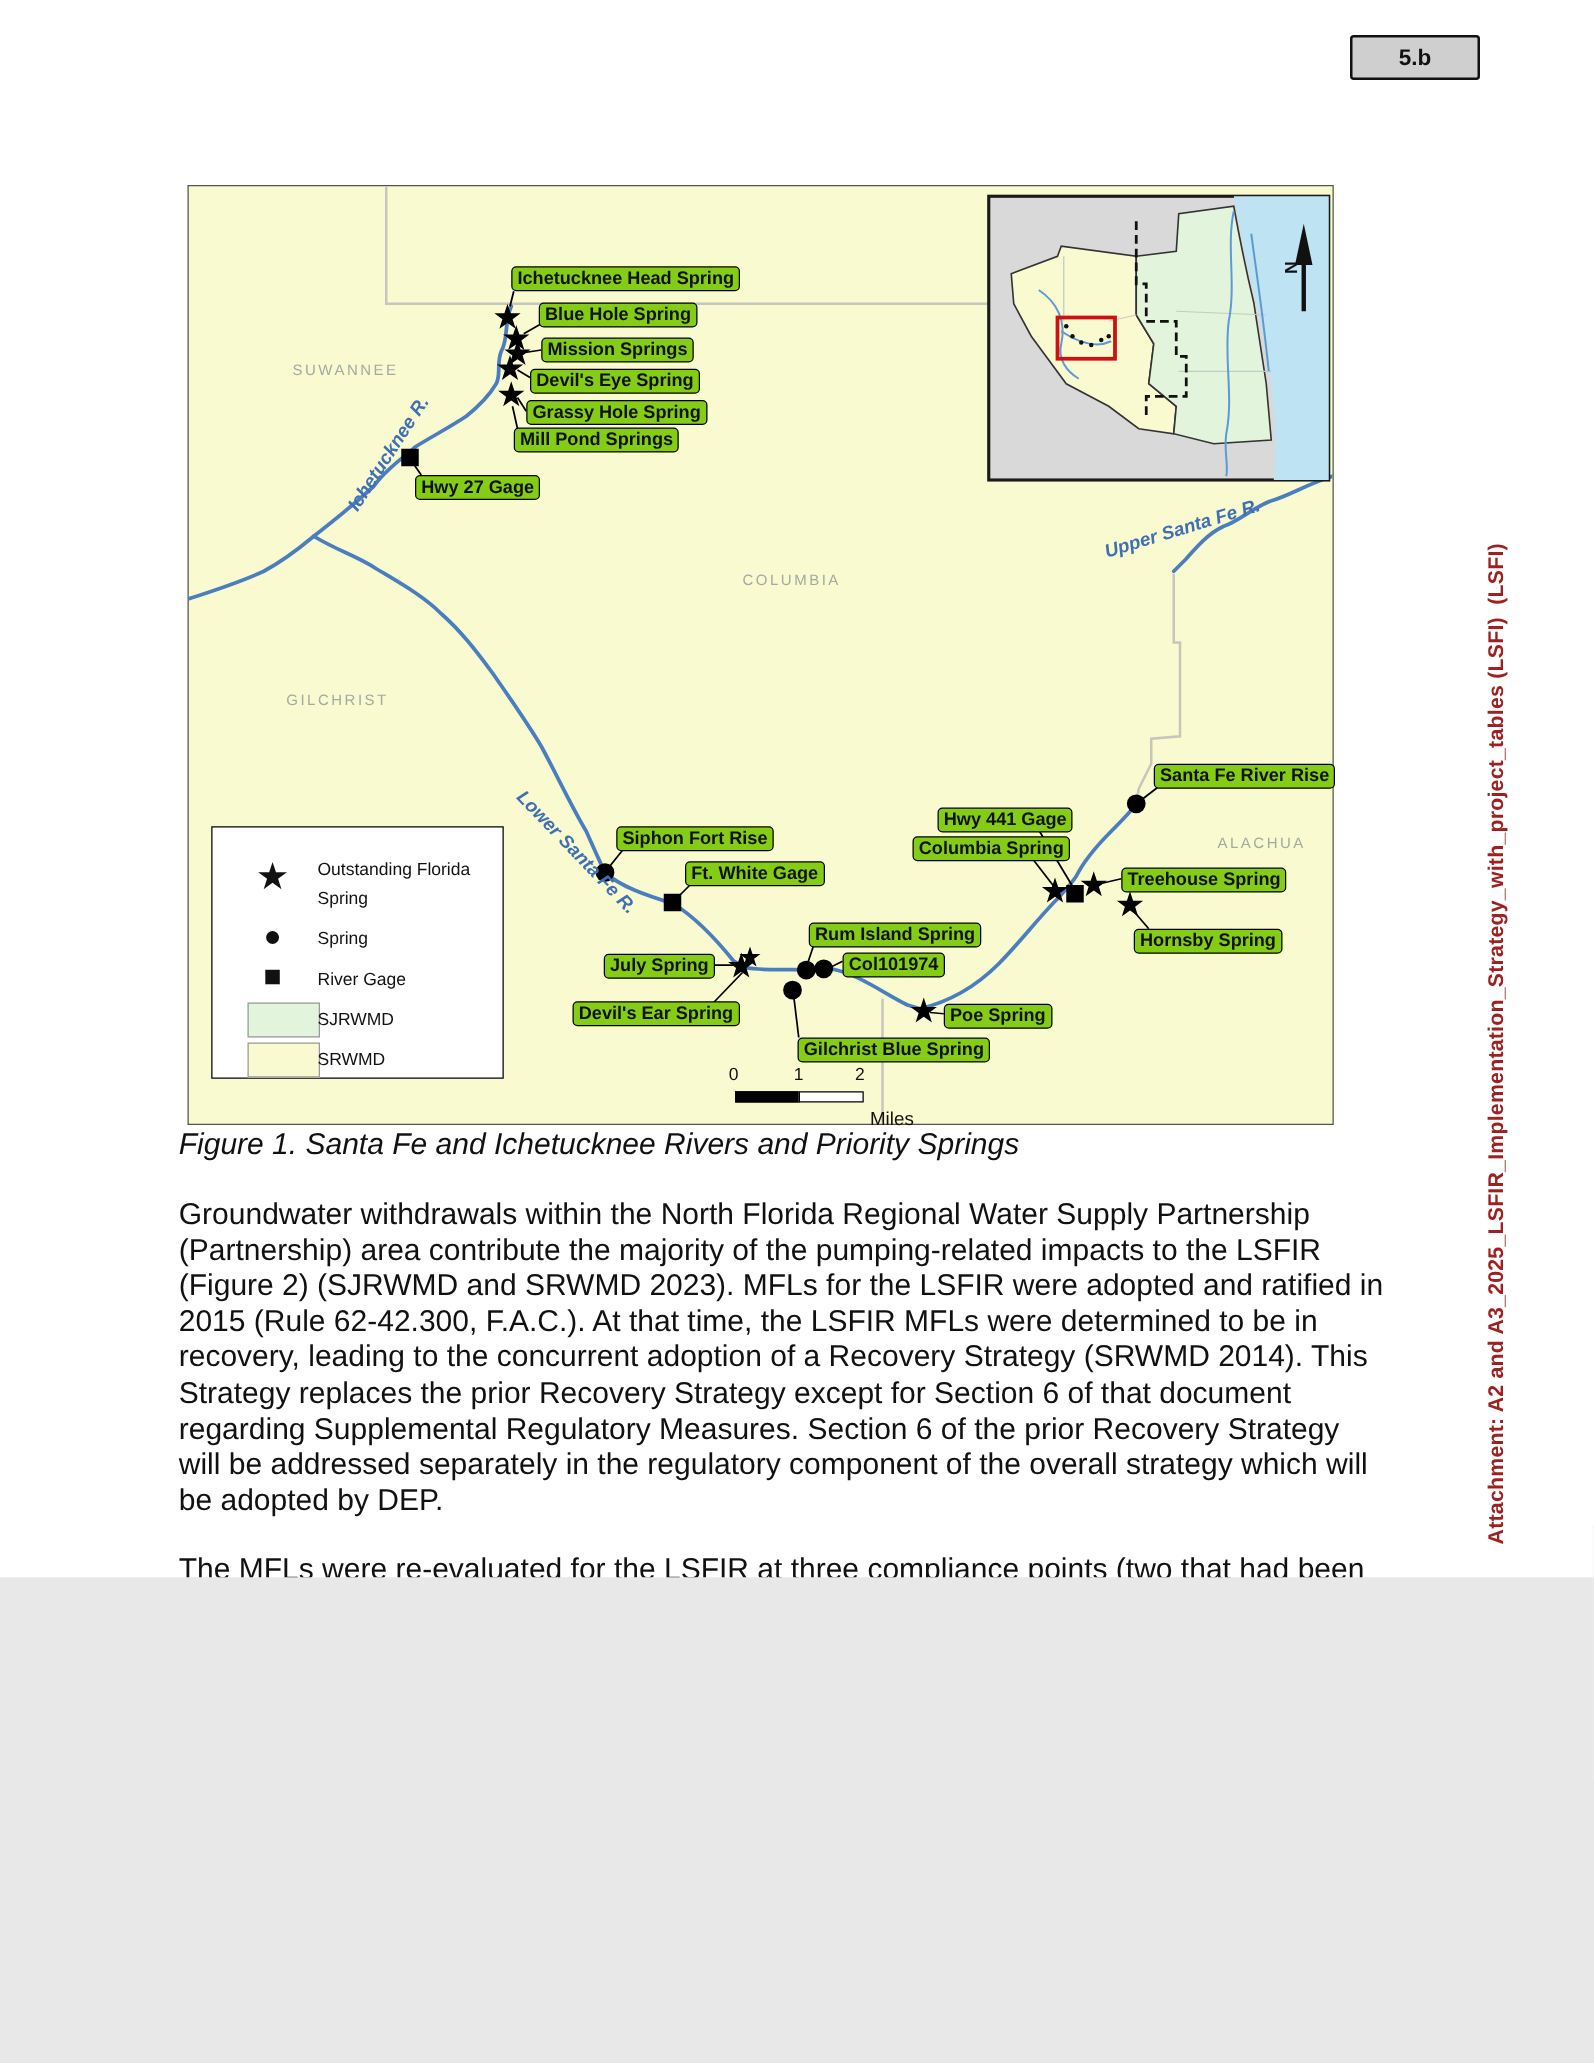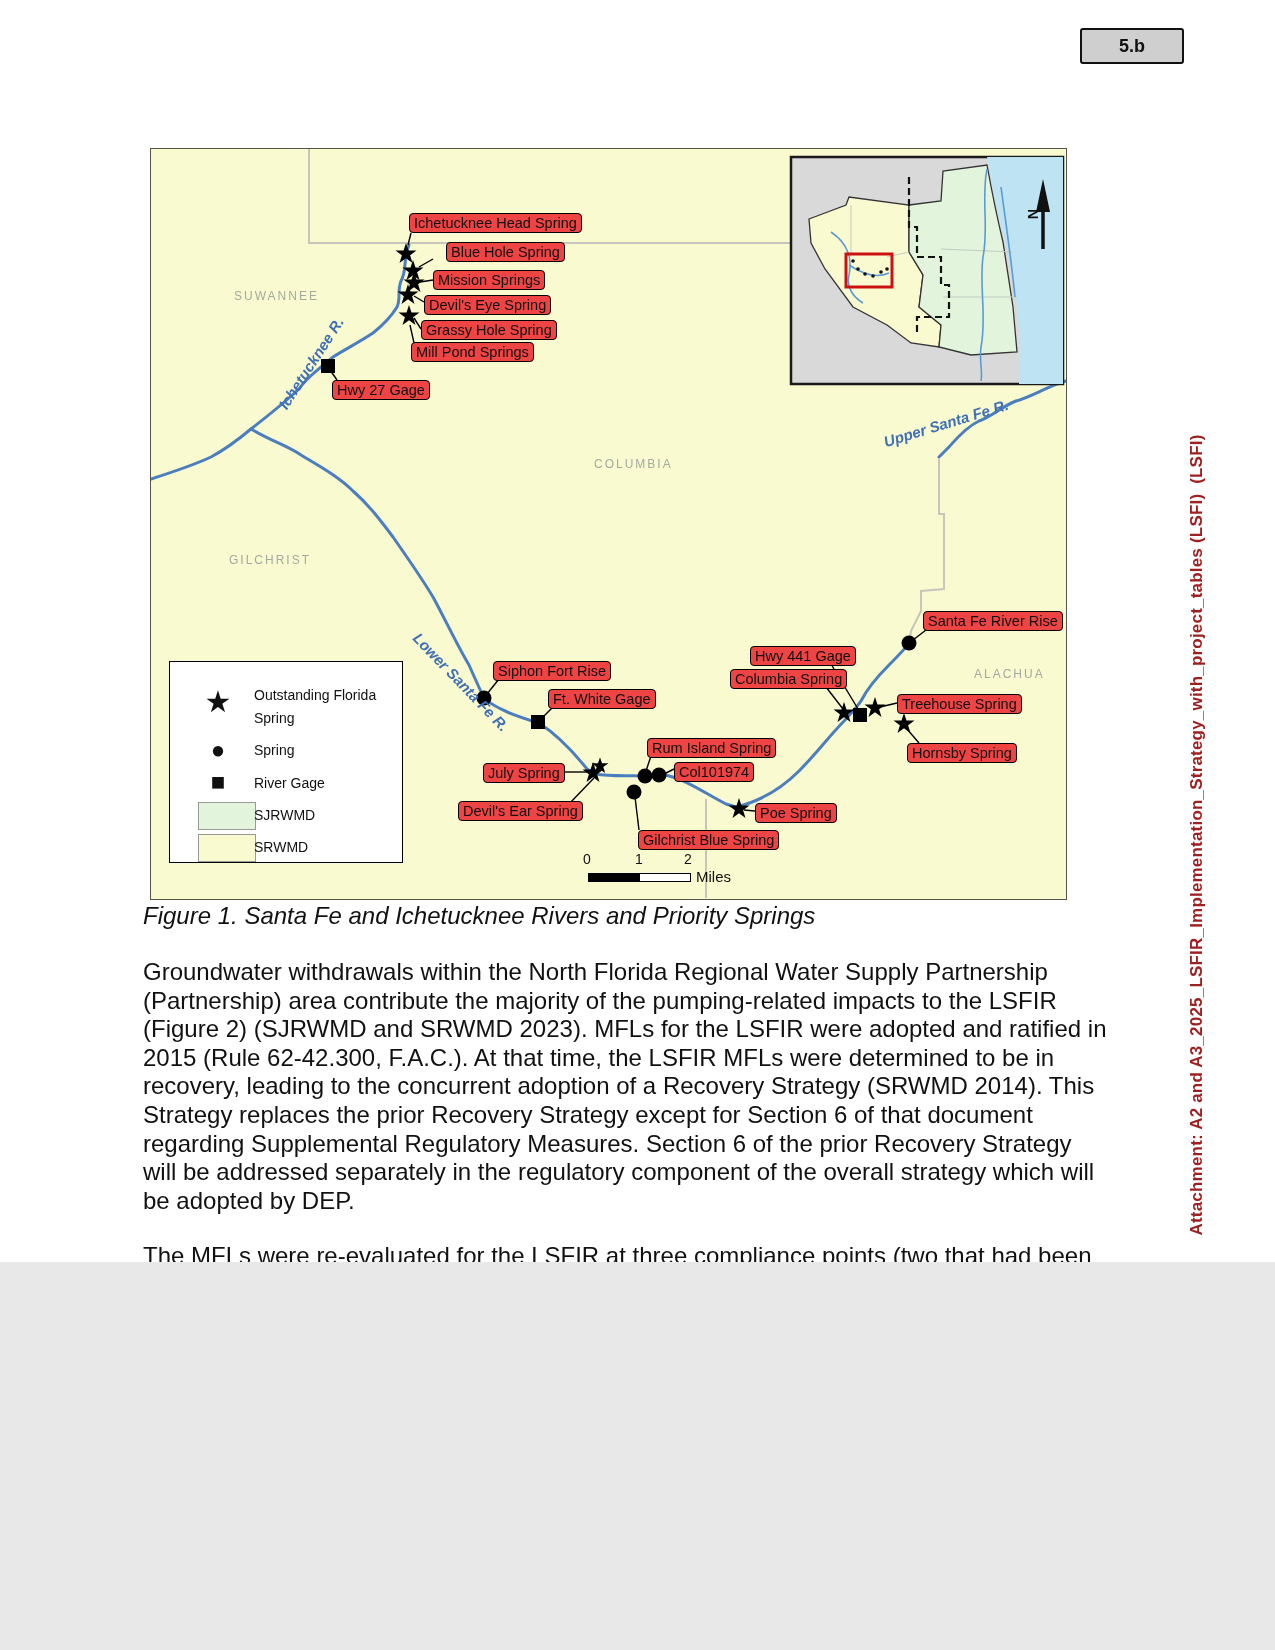--- a/index.html
+++ b/index.html
@@ -6,36 +6,36 @@
   #page{position:relative;width:1275px;height:1262px;background:#ffffff;
         font-family:"Liberation Sans",sans-serif;color:#111;overflow:hidden;margin:0 auto;}
   
   .sec-badge{position:absolute;left:1080px;top:28px;width:100px;height:32px;
         background:#cfcfcf;border:2px solid #111;border-radius:3px;
         font-weight:bold;font-size:18px;display:flex;align-items:center;justify-content:center;}
   
   #map{position:absolute;left:150px;top:148px;width:915px;height:750px;
         background:#FAFAD0;border:1.5px solid #55554a;}
   #map svg{position:absolute;left:0;top:0;}
-  .callout{position:absolute;background:#ef4444;border:1px solid #000;border-radius:4px;
-        font-size:14.5px;line-height:18px;padding:0 4px;white-space:nowrap;z-index:5;}
+  .callout{position:absolute;background:#84cc16;border:1px solid #000;border-radius:4px;
+        font-size:14.5px;line-height:18px;padding:0 4px;white-space:nowrap;z-index:5;font-weight:bold;}
   .county{position:absolute;color:#a2aaa2;font-weight:normal;font-size:12px;
         letter-spacing:2px;white-space:nowrap;z-index:2;}
   .river-label{position:absolute;color:#3f6fb5;font-style:italic;font-weight:bold;
         font-size:15px;white-space:nowrap;z-index:2;}
   
   #legend{position:absolute;left:18px;top:512px;width:232px;height:200px;
         background:#fff;border:1.5px solid #000;z-index:6;}
   .leg-sym{position:absolute;left:24px;width:48px;text-align:center;font-size:24px;line-height:24px;}
   .leg-txt{position:absolute;left:84px;font-size:14px;line-height:23px;}
   .leg-swatch{position:absolute;left:28px;width:56px;height:26px;border:1px solid #999;}
   
   .scale-num{position:absolute;font-size:14px;z-index:4;}
   .scale-seg{position:absolute;height:7px;border:1px solid #000;z-index:4;}
-  .scale-unit{position:absolute;font-size:15px;z-index:4;}
+  .scale-unit{position:absolute;font-size:15px;z-index:4;margin-top:19px;}
   
   .caption{position:absolute;left:143px;top:902px;font-size:24px;font-style:italic;text-align:center;}
   .para{position:absolute;left:143px;width:968px;font-size:24px;line-height:28.6px;}
   
   .v-side{position:absolute;left:1197px;top:835px;transform:translate(-50%,-50%) rotate(-90deg);
         white-space:pre;color:#9E2020;font-weight:bold;font-size:17px;letter-spacing:0.2px;}
   
   .page-num{position:absolute;left:1108px;top:1548px;font-size:17px;}
   .packet-badge{position:absolute;left:1056px;top:1578px;width:188px;height:40px;
         background:#d4d4d4;border:2.5px solid #111;border-radius:4px;
@@ -163,21 +163,21 @@
     <div class="county" style="left:83px;top:140px">SUWANNEE</div>
     <div class="county" style="left:443px;top:308px">COLUMBIA</div>
     <div class="county" style="left:78px;top:404px">GILCHRIST</div>
     <div class="county" style="left:823px;top:518px">ALACHUA</div>
 
     <div class="river-label" style="left:160px;top:214px;transform:translate(-50%,-50%) rotate(-57deg)">Ichetucknee R.</div>
     <div class="river-label" style="left:310px;top:533px;transform:translate(-50%,-50%) rotate(46deg)">Lower Santa Fe R.</div>
     <div class="river-label" style="left:795px;top:274px;transform:translate(-50%,-50%) rotate(-17deg)">Upper Santa Fe R.</div>
 
     <div class="callout" style="left:258px;top:64px">Ichetucknee Head Spring</div>
-    <div class="callout" style="left:295px;top:93px">Blue Hole Spring</div>
+    <div class="callout" style="left:280px;top:93px">Blue Hole Spring</div>
     <div class="callout" style="left:282px;top:121px">Mission Springs</div>
     <div class="callout" style="left:273px;top:146px">Devil's Eye Spring</div>
     <div class="callout" style="left:270px;top:171px">Grassy Hole Spring</div>
     <div class="callout" style="left:260px;top:193px">Mill Pond Springs</div>
     <div class="callout" style="left:181px;top:231px">Hwy 27 Gage</div>
     <div class="callout" style="left:772px;top:462px">Santa Fe River Rise</div>
     <div class="callout" style="left:599px;top:497px">Hwy 441 Gage</div>
     <div class="callout" style="left:579px;top:520px">Columbia Spring</div>
     <div class="callout" style="left:746px;top:545px">Treehouse Spring</div>
     <div class="callout" style="left:756px;top:594px">Hornsby Spring</div>

